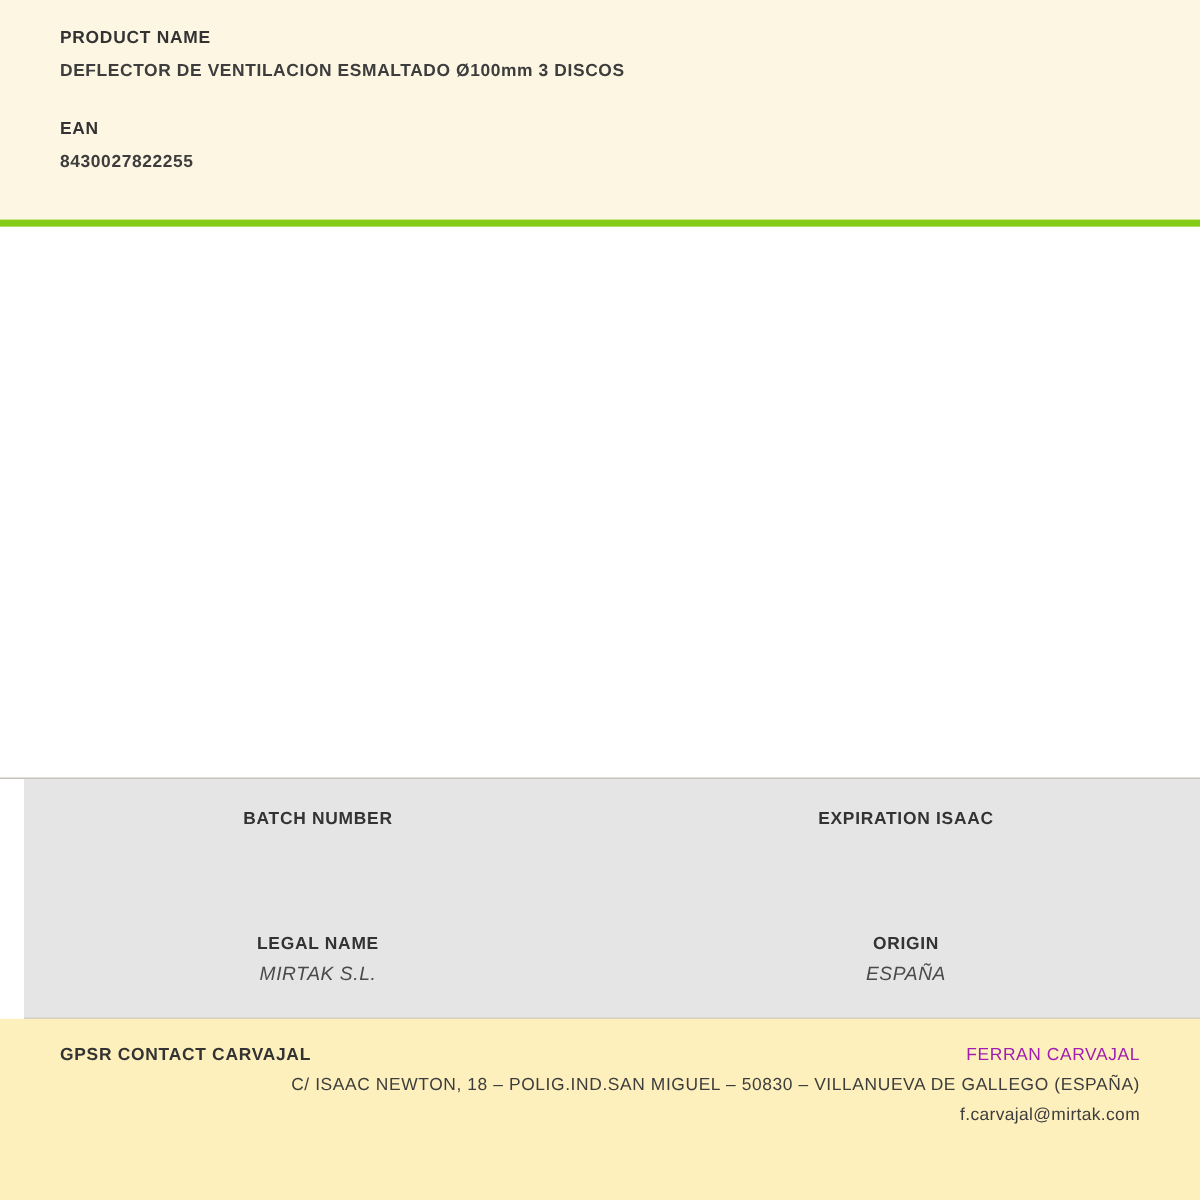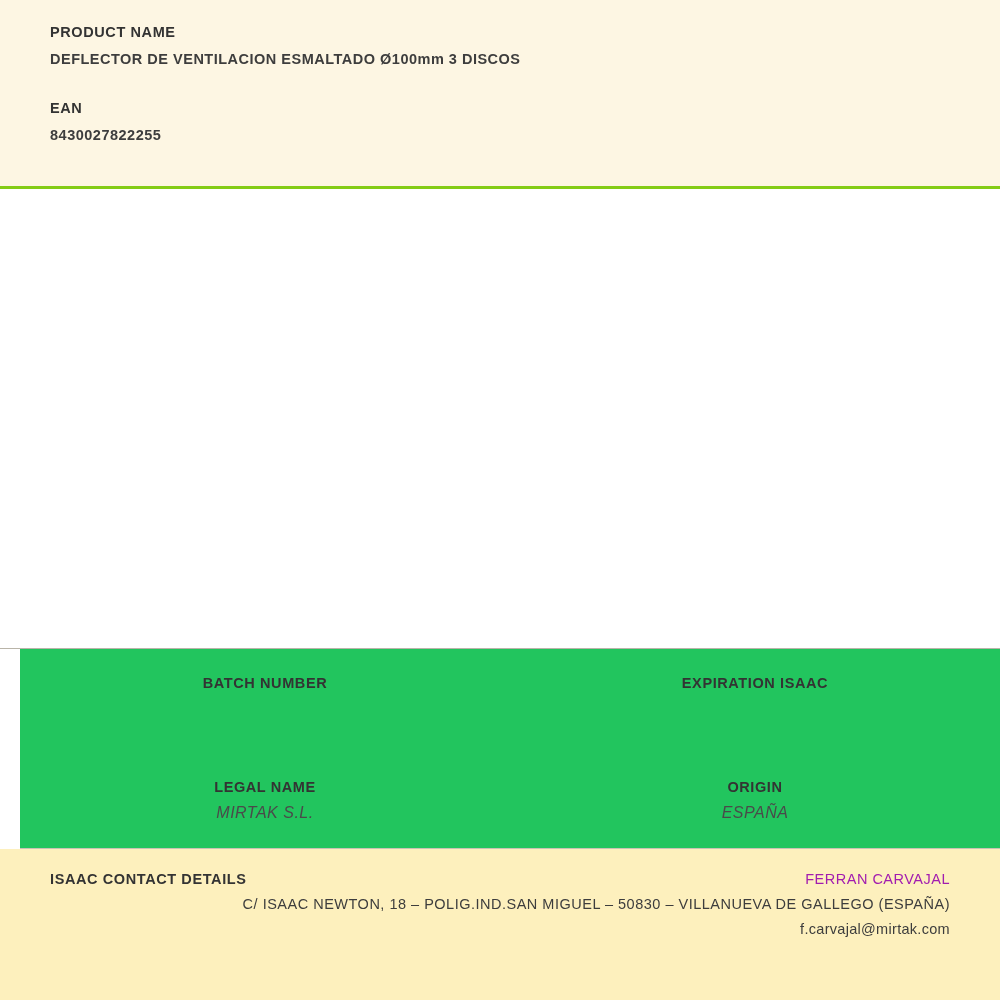--- a/index.html
+++ b/index.html
@@ -19,21 +19,21 @@
     width: 1000px;
     height: 1000px;
     display: flex;
     flex-direction: column;
   }
 
   
   .header {
     background: #fdf6e3;
     padding: 24px 50px 16px 50px;
-    border-bottom: 3px solid #84cc16;
+    border-bottom: 6px solid #84cc16;
     box-sizing: border-box;
     height: 189px;
   }
   .field-label {
     font-size: 14.5px;
     font-weight: bold;
     letter-spacing: 0.6px;
     color: #333333;
     margin: 0 0 11px 0;
   }
@@ -51,21 +51,21 @@
   
   .image-area {
     background: #ffffff;
     flex: 1 1 auto;
     border-bottom: 1px solid #b9b4a8;
     position: relative;
   }
 
   
   .info {
-    background: #22c55e;
+    background: #e5e5e5;
     border-bottom: 1px solid #c9c3b4;
     box-sizing: border-box;
     padding: 26px 0 22px 0;
     height: 200px;
     margin-left: 20px;
   }
   .info-row {
     display: flex;
     width: 100%;
   }
@@ -170,20 +170,20 @@
       </div>
       <div class="info-cell">
         <div class="cell-label">ORIGIN</div>
         <div class="cell-value">ESPAÑA</div>
       </div>
     </div>
   </div>
 
   <div class="footer">
     <div class="footer-top">
-      <div class="footer-label">ISAAC CONTACT DETAILS</div>
+      <div class="footer-label">GPSR CONTACT CARVAJAL</div>
       <div class="footer-contact-name">FERRAN CARVAJAL</div>
     </div>
     <div class="footer-address">C/ ISAAC NEWTON, 18 – POLIG.IND.SAN MIGUEL – 50830 – VILLANUEVA DE GALLEGO (ESPAÑA)</div>
     <div class="footer-email">f.carvajal@mirtak.com</div>
   </div>
 
 </div>
 
 </body></html>

